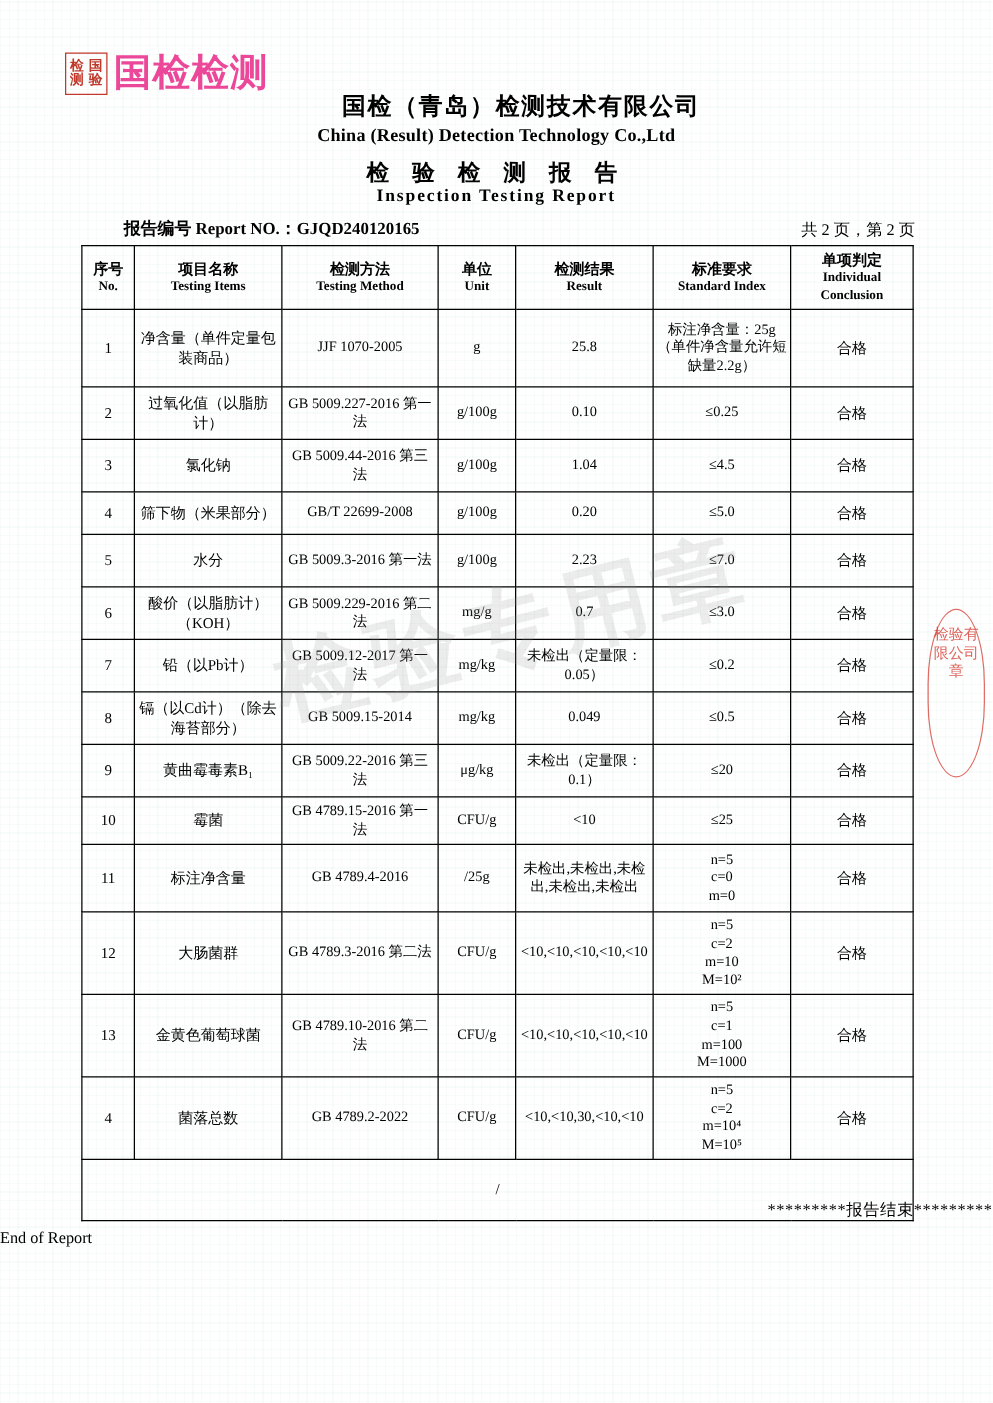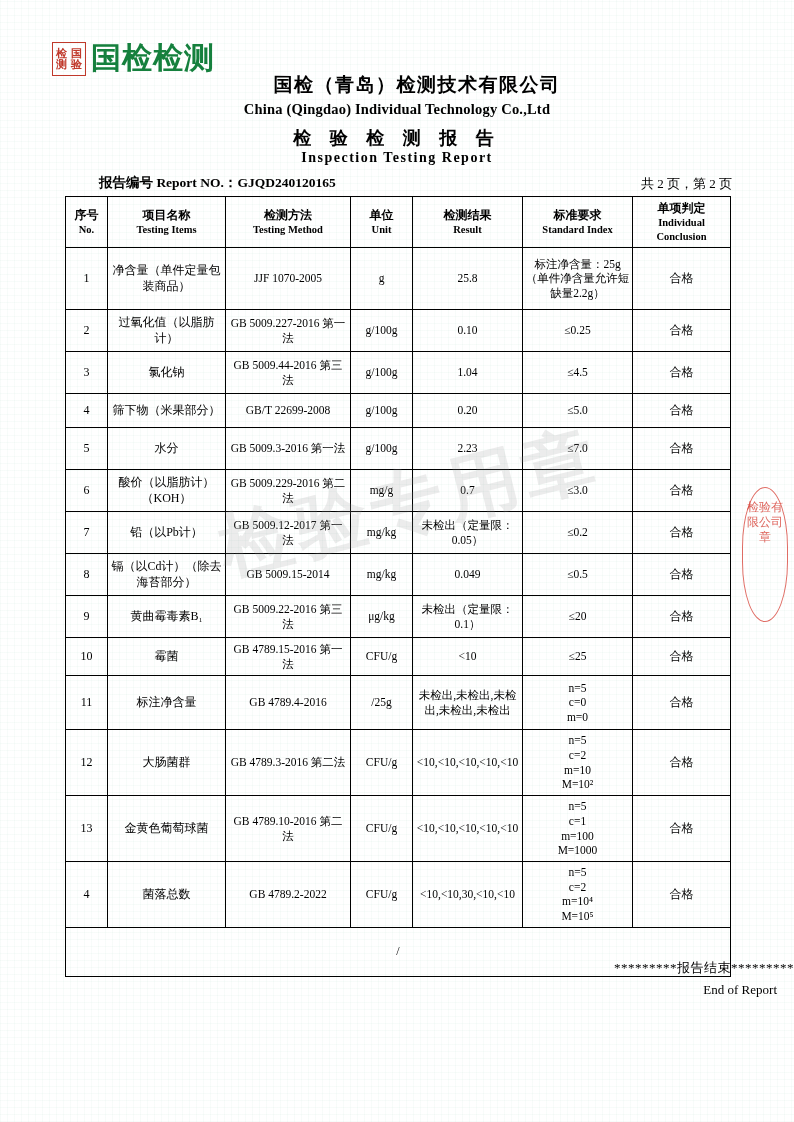--- a/index.html
+++ b/index.html
@@ -52,21 +52,21 @@
     align-content: center;
     justify-items: center;
     padding: 1px;
     box-sizing: border-box;
     font-weight: bold;
   }
   .logo-seal span { display: block; }
   .logo-text {
     font-size: 30px;
     font-weight: bold;
-    color: #15803d;
+    color: #ec4899;
     letter-spacing: 1px;
     font-family: "Liberation Serif", serif;
   }
 
   .title-cn {
     position: absolute;
     left: 0; right: 0;
     top: 72px;
     text-align: center;
     font-size: 19px;
@@ -168,23 +168,23 @@
   .end-cn {
     position: absolute;
     left: 0; right: 0;
     top: 959px;
     text-align: right;
     font-size: 13px;
     letter-spacing: 0.5px;
   }
   .end-en {
     position: absolute;
-    left: 0; right: 17px;
+    left: 0; right: 0;
     top: 982px;
-    text-align: right;
+    text-align: left;
     font-size: 13px;
   }
 
   
   .watermark {
     position: absolute;
     left: 215px;
     top: 455px;
     font-size: 72px;
     color: rgba(150,150,150,0.18);
@@ -224,21 +224,21 @@
     <div class="logo-seal">
       <span>检</span>
       <span>国</span>
       <span>测</span>
       <span>验</span>
     </div>
     <div class="logo-text">国检检测</div>
   </div>
 
   <div class="title-cn">国检（青岛）检测技术有限公司</div>
-  <div class="title-en">China (Qingdao) Individual Technology Co.,Ltd</div>
+  <div class="title-en">China (Result) Detection Technology Co.,Ltd</div>
   <div class="title-report-cn">检 验 检 测 报 告</div>
   <div class="title-report-en">Inspection Testing Report</div>
 
   <div class="report-no">
     <span>报告编号 Report NO.：</span><span>GJQD240120165</span>
   </div>
   <div class="page-count">共 2 页，第 2 页</div>
 
   <table class="report">
     <colgroup>

